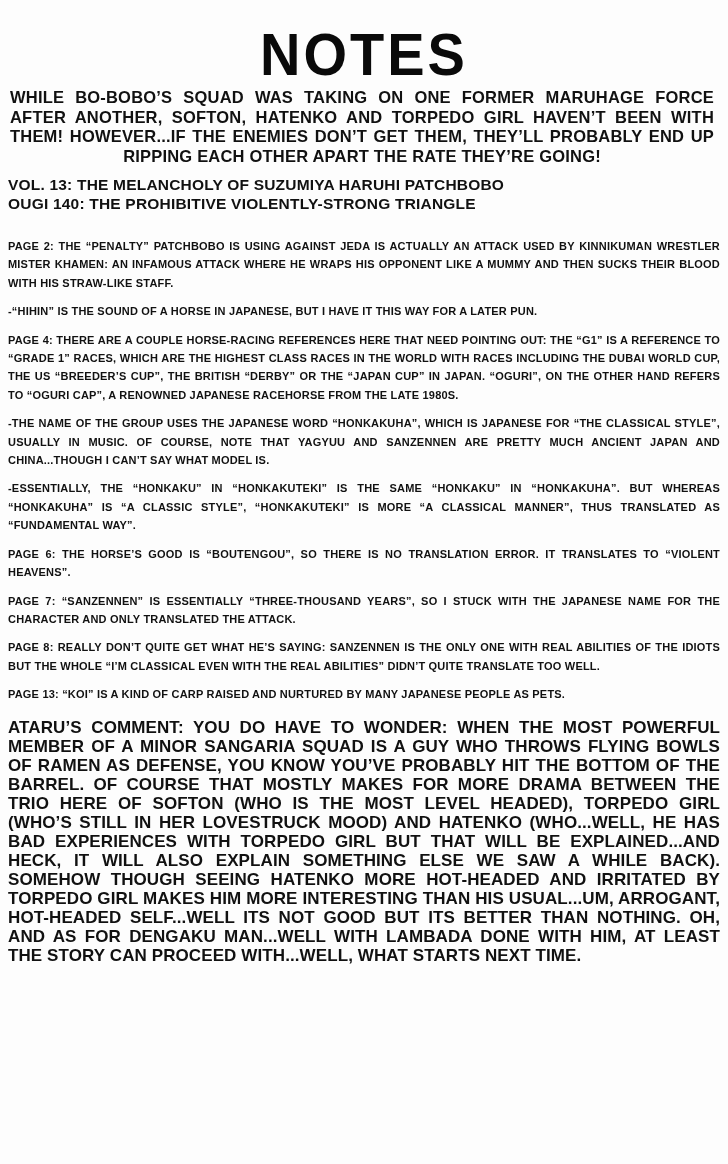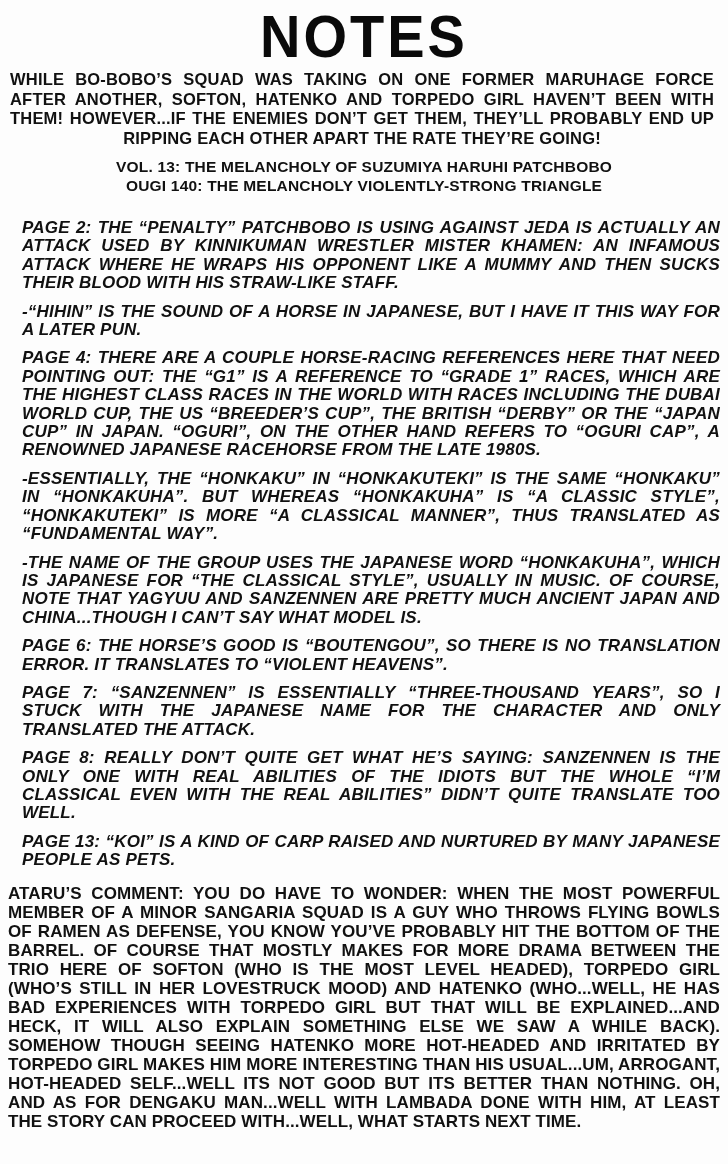--- a/index.html
+++ b/index.html
@@ -9,21 +9,21 @@
   }
   body {
     width: 728px;
     height: 1164px;
     overflow: hidden;
   }
   .page {
     box-sizing: border-box;
     width: 728px;
     height: 1164px;
-    padding: 6px 8px 0 8px;
+    padding: 24px 8px 0 8px;
     background: #fdfdfd;
     color: #111111;
     font-family: "Liberation Sans", sans-serif;
     font-weight: bold;
   }
   .title {
     margin: 2px 0 4px 0;
     text-align: center;
     font-size: 56px;
     line-height: 58px;
@@ -37,33 +37,32 @@
     line-height: 19.5px;
     letter-spacing: 0.2px;
     text-align: justify;
     text-align-last: center;
   }
   .volblock {
     margin: 0 0 24px 0;
   }
   .volline {
     margin: 0;
-    text-align: center;
+    text-align: left;
     font-size: 15.5px;
     line-height: 19px;
     letter-spacing: 0.2px;
   }
   .note {
-    margin: 0 0 10px 14px;
-    font-size: 17px;
+    margin: 0 0 10px 0;
+    font-size: 11px;
     line-height: 18.4px;
     letter-spacing: 0.2px;
     text-align: justify;
     text-align-last: left;
-    font-style: italic;
   }
   .comment {
     margin: 14px 0 0 0;
     font-size: 17px;
     line-height: 19px;
     letter-spacing: 0.1px;
     text-align: justify;
     text-align-last: left;
   }
 </style>
@@ -71,28 +70,28 @@
 <body>
 
 <div class="page">
 
   <h1 class="title">NOTES</h1>
 
   <p class="intro">WHILE BO-BOBO’S SQUAD WAS TAKING ON ONE FORMER MARUHAGE FORCE AFTER ANOTHER, SOFTON, HATENKO AND TORPEDO GIRL HAVEN’T BEEN WITH THEM! HOWEVER...IF THE ENEMIES DON’T GET THEM, THEY’LL PROBABLY END UP RIPPING EACH OTHER APART THE RATE THEY’RE GOING!</p>
 
   <div class="volblock">
     <p class="volline">VOL. 13: THE MELANCHOLY OF SUZUMIYA HARUHI PATCHBOBO</p>
-    <p class="volline">OUGI 140: THE MELANCHOLY VIOLENTLY-STRONG TRIANGLE</p>
+    <p class="volline">OUGI 140: THE PROHIBITIVE VIOLENTLY-STRONG TRIANGLE</p>
   </div>
 
   <p class="note">PAGE 2: THE “PENALTY” PATCHBOBO IS USING AGAINST JEDA IS ACTUALLY AN ATTACK USED BY KINNIKUMAN WRESTLER MISTER KHAMEN: AN INFAMOUS ATTACK WHERE HE WRAPS HIS OPPONENT LIKE A MUMMY AND THEN SUCKS THEIR BLOOD WITH HIS STRAW-LIKE STAFF.</p>
   <p class="note">-“HIHIN” IS THE SOUND OF A HORSE IN JAPANESE, BUT I HAVE IT THIS WAY FOR A LATER PUN.</p>
   <p class="note">PAGE 4: THERE ARE A COUPLE HORSE-RACING REFERENCES HERE THAT NEED POINTING OUT: THE “G1” IS A REFERENCE TO “GRADE 1” RACES, WHICH ARE THE HIGHEST CLASS RACES IN THE WORLD WITH RACES INCLUDING THE DUBAI WORLD CUP, THE US “BREEDER’S CUP”, THE BRITISH “DERBY” OR THE “JAPAN CUP” IN JAPAN. “OGURI”, ON THE OTHER HAND REFERS TO “OGURI CAP”, A RENOWNED JAPANESE RACEHORSE FROM THE LATE 1980S.</p>
+  <p class="note">-THE NAME OF THE GROUP USES THE JAPANESE WORD “HONKAKUHA”, WHICH IS JAPANESE FOR “THE CLASSICAL STYLE”, USUALLY IN MUSIC. OF COURSE, NOTE THAT YAGYUU AND SANZENNEN ARE PRETTY MUCH ANCIENT JAPAN AND CHINA...THOUGH I CAN’T SAY WHAT MODEL IS.</p>
   <p class="note">-ESSENTIALLY, THE “HONKAKU” IN “HONKAKUTEKI” IS THE SAME “HONKAKU” IN “HONKAKUHA”. BUT WHEREAS “HONKAKUHA” IS “A CLASSIC STYLE”, “HONKAKUTEKI” IS MORE “A CLASSICAL MANNER”, THUS TRANSLATED AS “FUNDAMENTAL WAY”.</p>
-  <p class="note">-THE NAME OF THE GROUP USES THE JAPANESE WORD “HONKAKUHA”, WHICH IS JAPANESE FOR “THE CLASSICAL STYLE”, USUALLY IN MUSIC. OF COURSE, NOTE THAT YAGYUU AND SANZENNEN ARE PRETTY MUCH ANCIENT JAPAN AND CHINA...THOUGH I CAN’T SAY WHAT MODEL IS.</p>
   <p class="note">PAGE 6: THE HORSE’S GOOD IS “BOUTENGOU”, SO THERE IS NO TRANSLATION ERROR. IT TRANSLATES TO “VIOLENT HEAVENS”.</p>
   <p class="note">PAGE 7: “SANZENNEN” IS ESSENTIALLY “THREE-THOUSAND YEARS”, SO I STUCK WITH THE JAPANESE NAME FOR THE CHARACTER AND ONLY TRANSLATED THE ATTACK.</p>
   <p class="note">PAGE 8:  REALLY DON’T QUITE GET WHAT HE’S SAYING: SANZENNEN IS THE ONLY ONE WITH REAL ABILITIES OF THE IDIOTS BUT THE WHOLE “I’M CLASSICAL EVEN WITH THE REAL ABILITIES” DIDN’T QUITE TRANSLATE TOO WELL.</p>
   <p class="note">PAGE 13: “KOI” IS A KIND OF CARP RAISED AND NURTURED BY MANY JAPANESE PEOPLE AS PETS.</p>
 
   <p class="comment">ATARU’S COMMENT: YOU DO HAVE TO WONDER: WHEN THE MOST POWERFUL MEMBER OF A MINOR SANGARIA SQUAD IS A GUY WHO THROWS FLYING BOWLS OF RAMEN AS DEFENSE, YOU KNOW YOU’VE PROBABLY HIT THE BOTTOM OF THE BARREL. OF COURSE THAT MOSTLY MAKES FOR MORE DRAMA BETWEEN THE TRIO HERE OF SOFTON (WHO IS THE MOST LEVEL HEADED), TORPEDO GIRL (WHO’S STILL IN HER LOVESTRUCK MOOD) AND HATENKO (WHO...WELL, HE HAS BAD EXPERIENCES WITH TORPEDO GIRL BUT THAT WILL BE EXPLAINED...AND HECK, IT WILL ALSO EXPLAIN SOMETHING ELSE WE SAW A WHILE BACK). SOMEHOW THOUGH SEEING HATENKO MORE HOT-HEADED AND IRRITATED BY TORPEDO GIRL MAKES HIM MORE INTERESTING THAN HIS USUAL...UM, ARROGANT, HOT-HEADED SELF...WELL ITS NOT GOOD BUT ITS BETTER THAN NOTHING. OH, AND AS FOR DENGAKU MAN...WELL WITH LAMBADA DONE WITH HIM, AT LEAST THE STORY CAN PROCEED WITH...WELL, WHAT STARTS NEXT TIME.</p>
 
 </div>
 
 </body></html>

